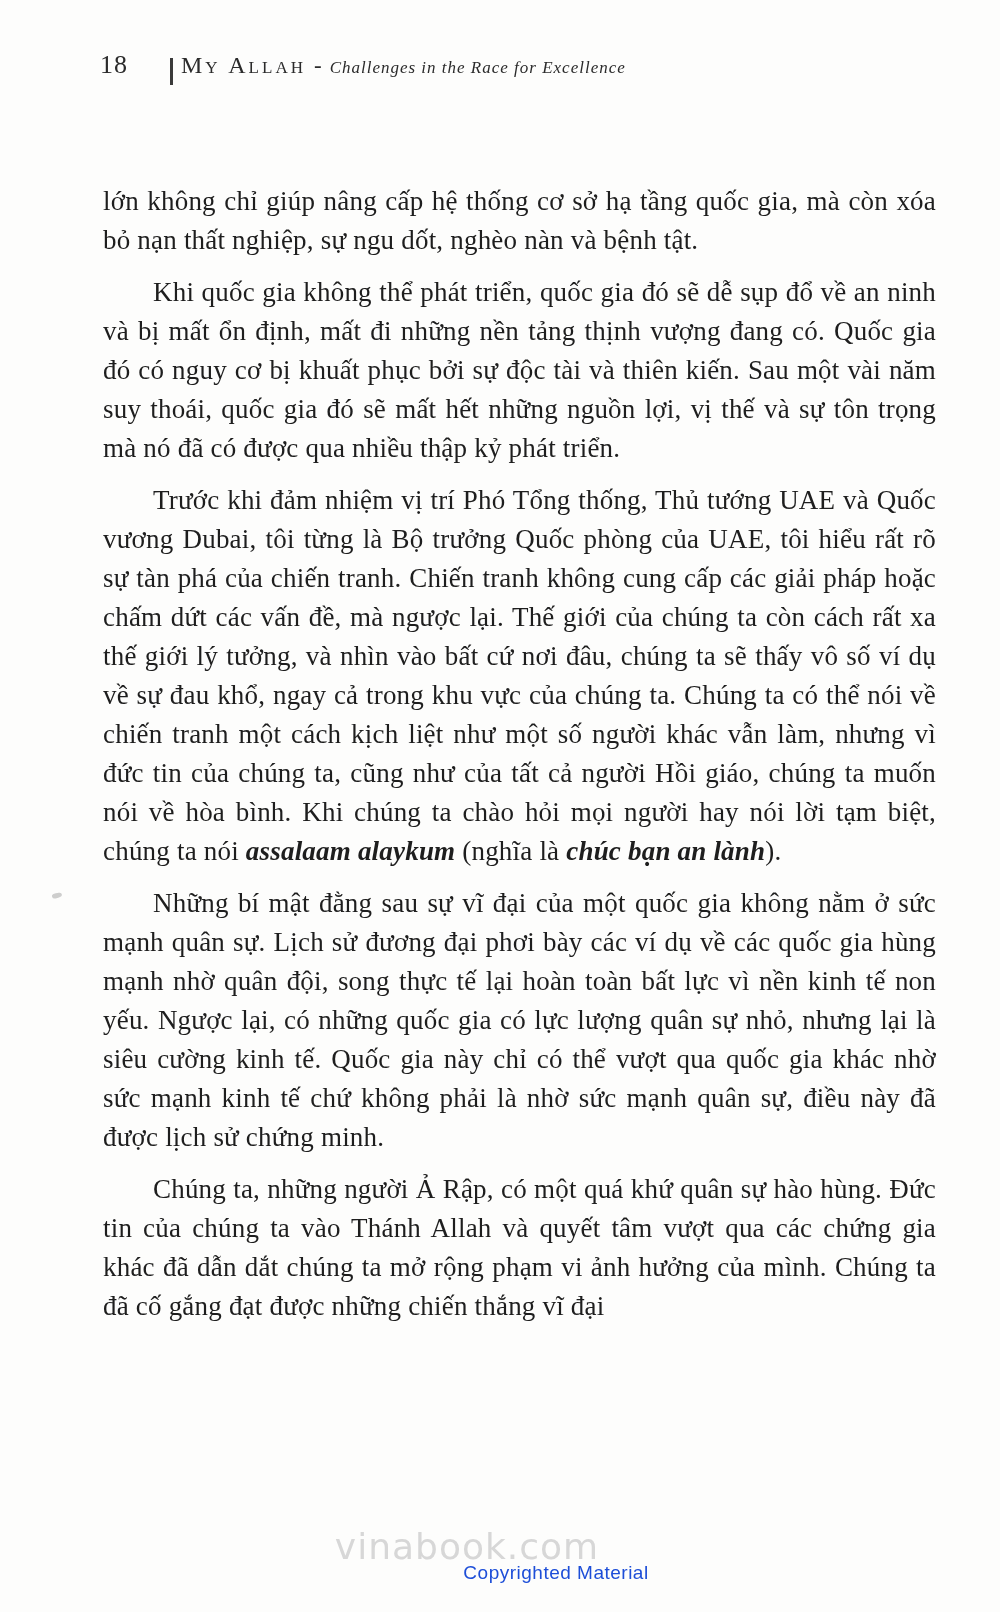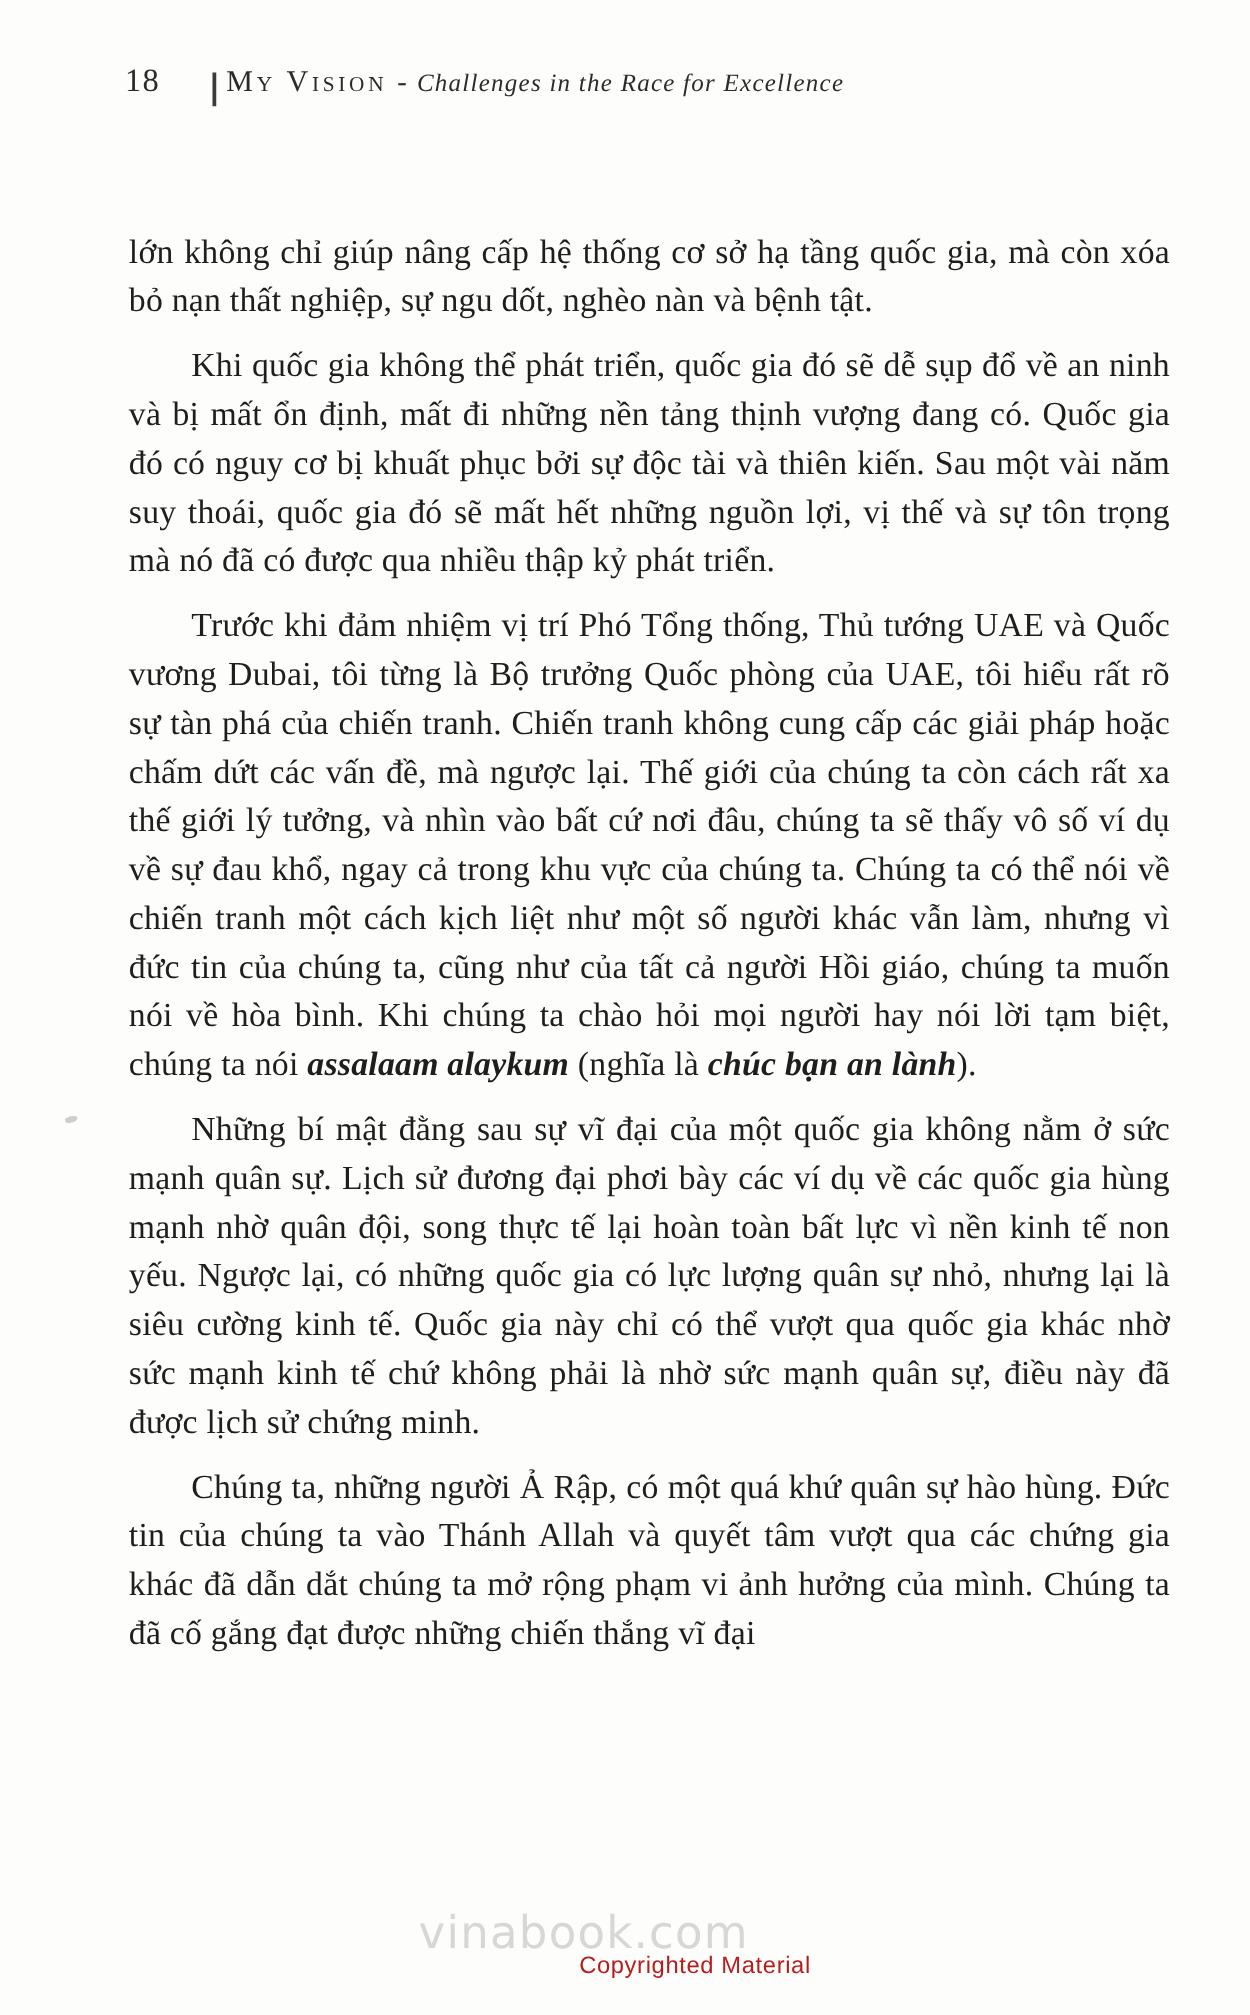--- a/index.html
+++ b/index.html
@@ -39,21 +39,21 @@
     font-variant: small-caps;
     font-size: 24px;
     letter-spacing: 3px;
   }
   .header-sep {
     font-size: 23px;
     margin: 0 8px;
   }
   .chapter-title {
     font-style: italic;
-    font-size: 20px;
+    font-size: 17px;
     letter-spacing: 1px;
   }
   
   .body-text {
     position: absolute;
     top: 170px;
     left: 103px;
     width: 833px;
     color: #1e1e1e;
   }
@@ -80,21 +80,21 @@
     color: #d7d7d7;
     white-space: nowrap;
   }
   .copyright {
     position: absolute;
     top: 1562px;
     left: 556px;
     transform: translateX(-50%);
     font-family: "Liberation Sans", sans-serif;
     font-size: 19px;
-    color: #b91c1c;
+    color: #1d4ed8;
     letter-spacing: 0.5px;
     white-space: nowrap;
   }
   
   .scan-artifact {
     position: absolute;
     top: 893px; left: 52px;
     width: 10px; height: 5px;
     background: #b9b9b9;
     border-radius: 40% 60% 50% 50%;
@@ -103,21 +103,21 @@
   }
 </style>
 </head>
 <body>
 
 <div class="page">
 
   <header class="header">
     <span class="page-number">18</span>
     <span class="header-divider"></span>
-    <span class="book-title">My Vision</span>
+    <span class="book-title">My Allah</span>
     <span class="header-sep">-</span>
     <span class="chapter-title">Challenges in the Race for Excellence</span>
   </header>
 
   <main class="body-text">
       <p class=""><span>lớn không chỉ giúp nâng cấp hệ thống cơ sở hạ tầng quốc gia, mà còn xóa bỏ nạn thất nghiệp, sự ngu dốt, nghèo nàn và bệnh tật.</span></p>
       <p class="indent"><span>Khi quốc gia không thể phát triển, quốc gia đó sẽ dễ sụp đổ về an ninh và bị mất ổn định, mất đi những nền tảng thịnh vượng đang có. Quốc gia đó có nguy cơ bị khuất phục bởi sự độc tài và thiên kiến. Sau một vài năm suy thoái, quốc gia đó sẽ mất hết những nguồn lợi, vị thế và sự tôn trọng mà nó đã có được qua nhiều thập kỷ phát triển.</span></p>
       <p class="indent"><span>Trước khi đảm nhiệm vị trí Phó Tổng thống, Thủ tướng UAE và Quốc vương Dubai, tôi từng là Bộ trưởng Quốc phòng của UAE, tôi hiểu rất rõ sự tàn phá của chiến tranh. Chiến tranh không cung cấp các giải pháp hoặc chấm dứt các vấn đề, mà ngược lại. Thế giới của chúng ta còn cách rất xa thế giới lý tưởng, và nhìn vào bất cứ nơi đâu, chúng ta sẽ thấy vô số ví dụ về sự đau khổ, ngay cả trong khu vực của chúng ta. Chúng ta có thể nói về chiến tranh một cách kịch liệt như một số người khác vẫn làm, nhưng vì đức tin của chúng ta, cũng như của tất cả người Hồi giáo, chúng ta muốn nói về hòa bình. Khi chúng ta chào hỏi mọi người hay nói lời tạm biệt, chúng ta nói </span><em>assalaam alaykum</em><span> (nghĩa là </span><em>chúc bạn an lành</em><span>).</span></p>
       <p class="indent"><span>Những bí mật đằng sau sự vĩ đại của một quốc gia không nằm ở sức mạnh quân sự. Lịch sử đương đại phơi bày các ví dụ về các quốc gia hùng mạnh nhờ quân đội, song thực tế lại hoàn toàn bất lực vì nền kinh tế non yếu. Ngược lại, có những quốc gia có lực lượng quân sự nhỏ, nhưng lại là siêu cường kinh tế. Quốc gia này chỉ có thể vượt qua quốc gia khác nhờ sức mạnh kinh tế chứ không phải là nhờ sức mạnh quân sự, điều này đã được lịch sử chứng minh.</span></p>
       <p class="indent"><span>Chúng ta, những người Ả Rập, có một quá khứ quân sự hào hùng. Đức tin của chúng ta vào Thánh Allah và quyết tâm vượt qua các chứng gia khác đã dẫn dắt chúng ta mở rộng phạm vi ảnh hưởng của mình. Chúng ta đã cố gắng đạt được những chiến thắng vĩ đại</span></p>

